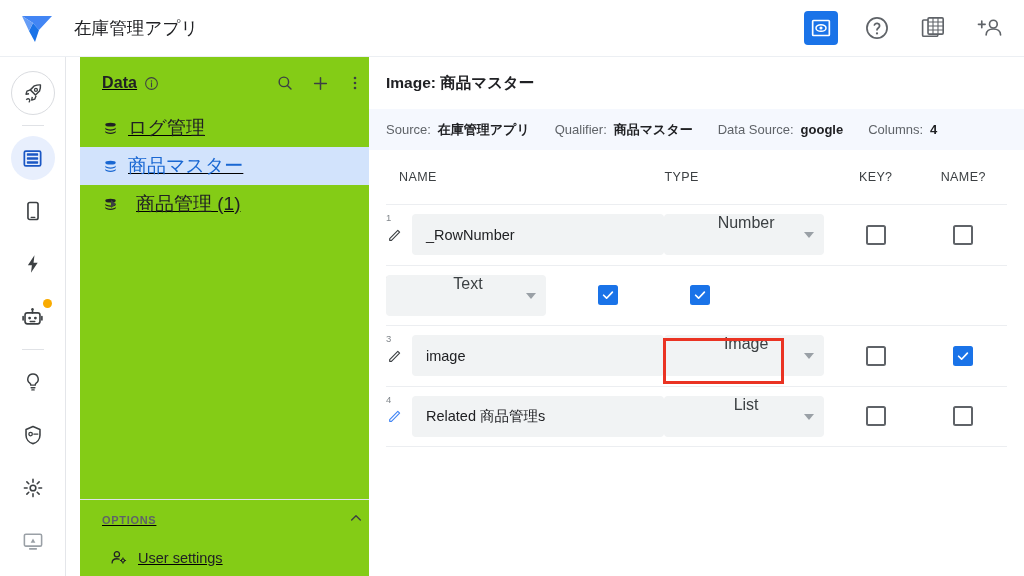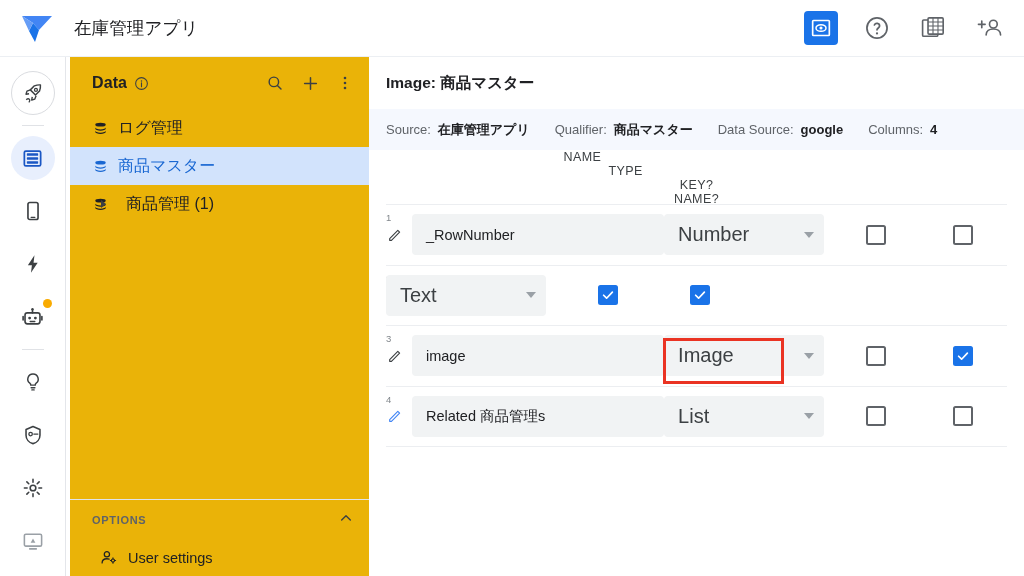--- a/index.html
+++ b/index.html
@@ -62,25 +62,25 @@
     margin: 10px 0; flex: 0 0 auto;
   }
   .badge-dot {
     position: absolute; top: 4px; right: 3px;
     width: 9px; height: 9px; border-radius: 50%;
     background: #f9ab00;
   }
 
   
   .datapanel {
-    position: absolute; top: 57px; left: 70px;
+    position: absolute; top: 57px; left: 80px;
     width: 303px; height: 519px;
-    background: #eab308;
+    background: #84cc16;
     border-right: 1px solid #e4e6ea;
-    display: flex; flex-direction: column;
+    display: flex; flex-direction: column; text-decoration: underline;
   }
   .dp-head {
     height: 52px; display: flex; align-items: center;
     padding: 0 16px 0 22px;
   }
   .dp-title {
     font-size: 16px; font-weight: bold; color: #202124;
     letter-spacing: .1px;
   }
   .dp-info { margin-left: 7px; display: flex; align-items: center; }
@@ -88,21 +88,21 @@
     margin-left: auto; display: flex; align-items: center; gap: 13px;
   }
   .dp-icon {
     width: 22px; height: 22px; display: flex;
     align-items: center; justify-content: center; cursor: pointer;
   }
   .dp-list { flex: 1; }
   .dp-item {
     height: 38px; display: flex; align-items: center;
     padding-left: 22px; cursor: pointer;
-    font-size: 16px; color: #202124; gap: 9px;
+    font-size: 19px; color: #202124; gap: 9px;
   }
   .dp-item.selected { background: #d2e3fc; color: #1967d2; }
   .dp-item .caret {
     position: absolute; left: 9px;
     width: 0; height: 0;
     border-left: 5px solid #3c4043;
     border-top: 4px solid transparent;
     border-bottom: 4px solid transparent;
   }
   .dp-item-rel { position: relative; width: 100%; }
@@ -142,21 +142,21 @@
     padding-left: 17px; gap: 7px;
     font-size: 13px; white-space: nowrap; overflow: hidden;
   }
   .meta-k { color: #5f6368; text-align: center; }
   .meta-v { color: #202124; font-weight: bold; margin-right: 18px; }
 
   .grid { padding: 0 17px; }
   .grid-head {
     display: flex; align-items: center;
     height: 54px;
-    font-size: 12.5px; color: #3c4043; letter-spacing: .4px; flex-direction: column;
+    font-size: 12.5px; color: #3c4043; letter-spacing: .4px;
   }
   .c-name { width: 292px; padding-left: 13px; }
   .c-type { width: 176px; }
   .c-key  { width: 92px; text-align: center; }
   .c-lab  { width: 92px; text-align: center; }
 
   .grid-row {
     display: flex; align-items: center;
     height: 60.5px;
     border-top: 1px solid #eceef1;
@@ -171,22 +171,23 @@
   .field {
     flex: 1; height: 41px; background: #f1f3f4;
     border-radius: 4px; display: flex; align-items: center;
     padding: 0 14px; font-size: 14.5px; color: #202124;
     cursor: text;
   }
   .cell-type { width: 176px; position: relative; }
   .select {
     width: 160px; height: 41px; background: #f1f3f4;
     border-radius: 4px; display: flex; align-items: center;
-    padding: 0 10px 0 14px; font-size: 20px; color: #3c4043;
+    padding: 0 10px 0 14px; font-size: 16px; color: #3c4043;
     cursor: pointer;
+    flex-direction: column;
   }
   .sel-arrow {
     margin-left: auto; width: 0; height: 0;
     border-left: 5px solid transparent;
     border-right: 5px solid transparent;
     border-top: 6px solid #9aa0a6;
   }
   .redbox {
     position: absolute; left: -1px; top: 3px;
     width: 121px; height: 46px;

